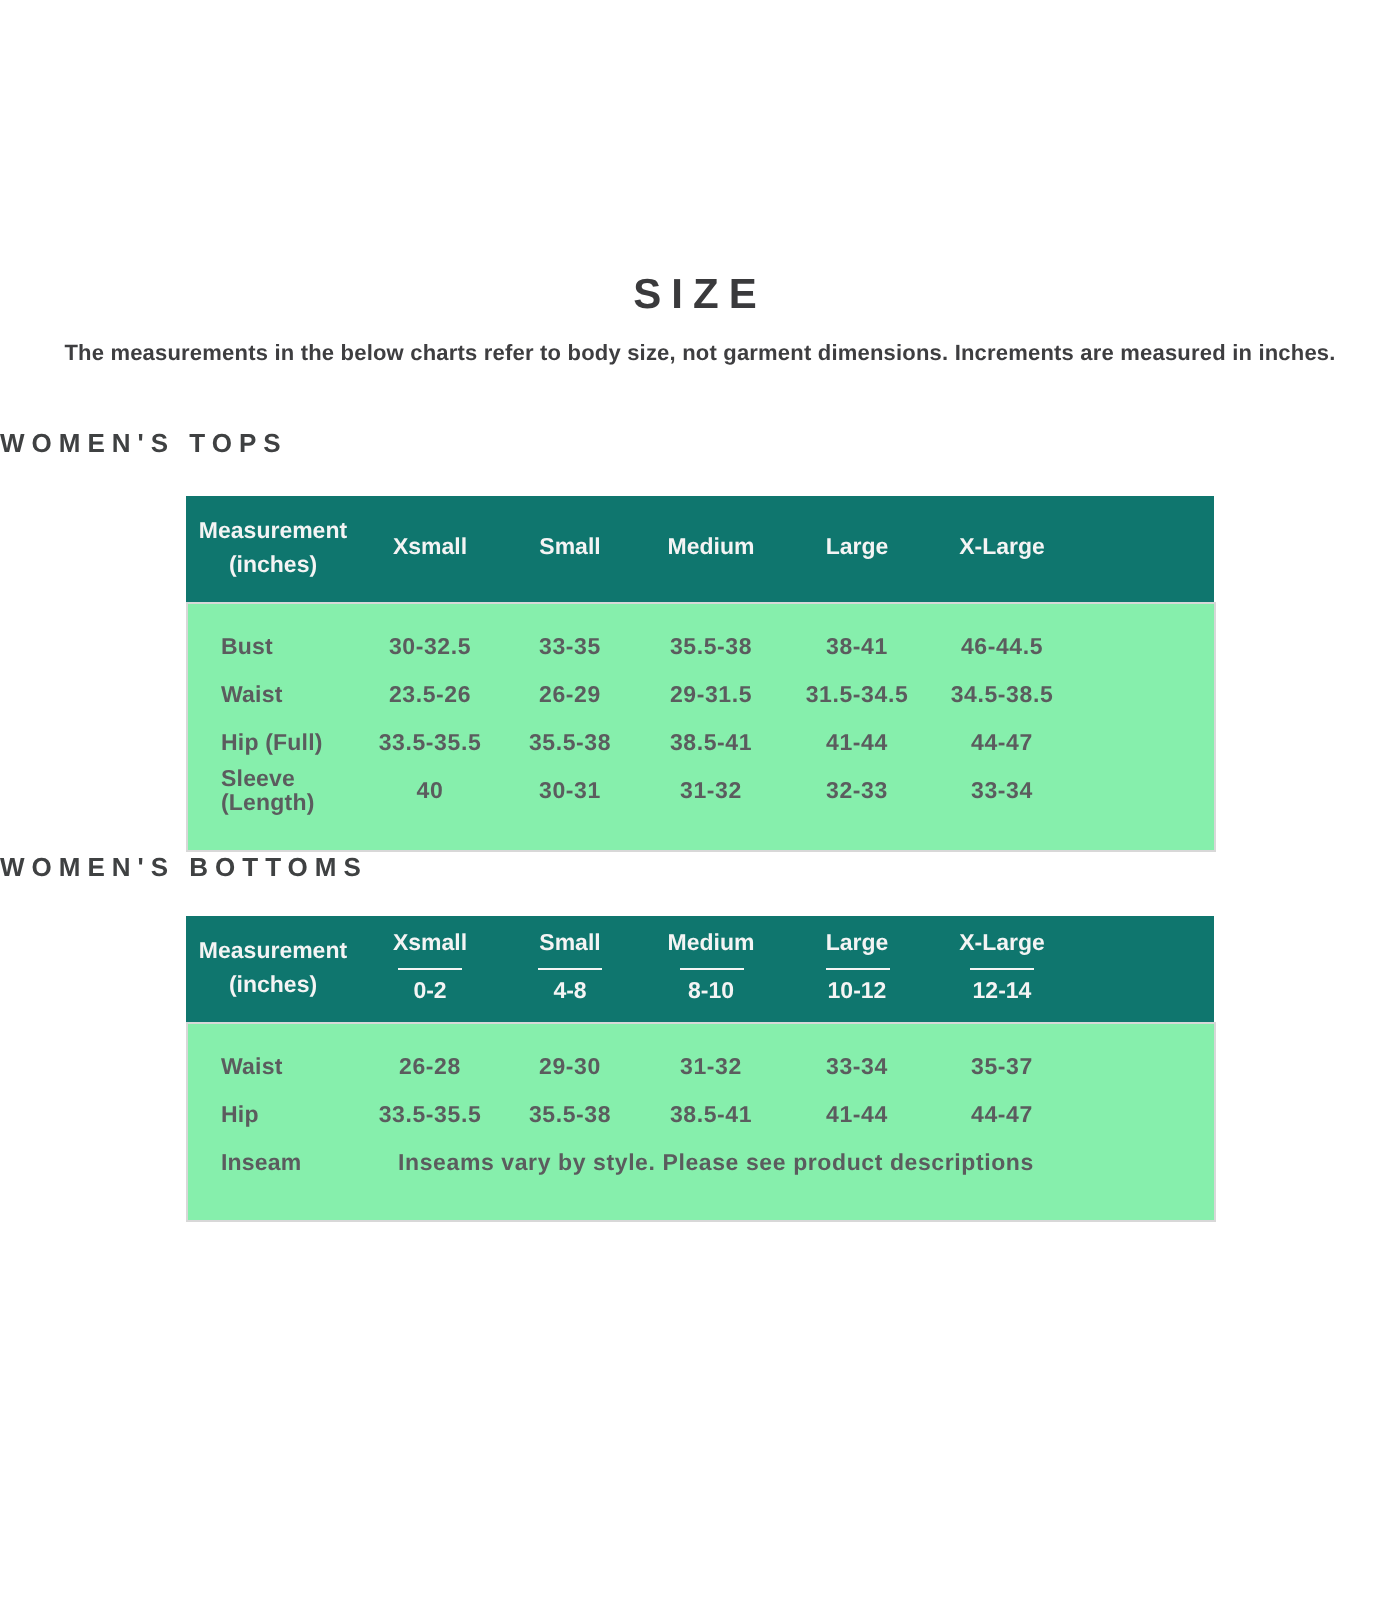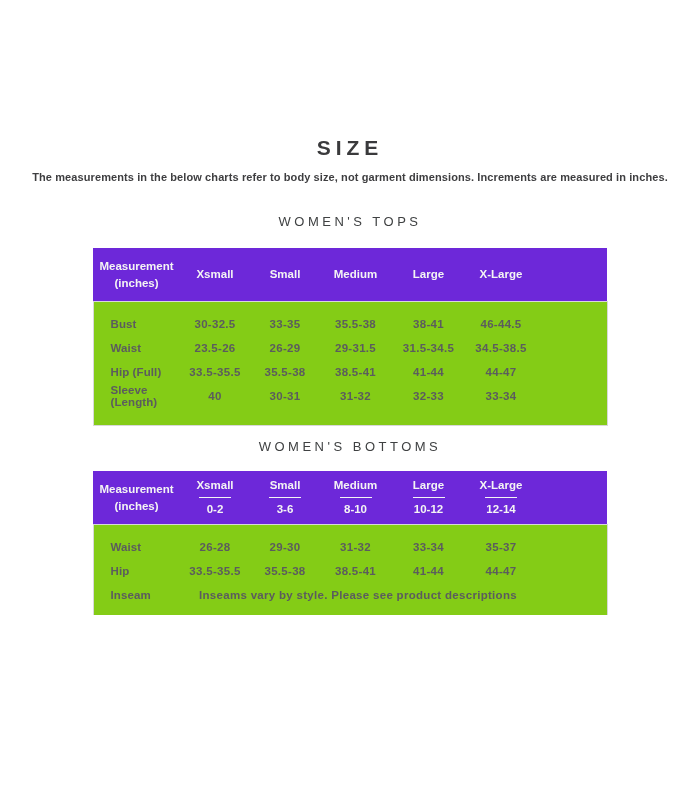--- a/index.html
+++ b/index.html
@@ -3,21 +3,21 @@
 <meta charset="utf-8">
 <style>
   html, body {
     margin: 0;
     padding: 0;
     background: #ffffff;
   }
   .page {
     position: relative;
     width: 700px;
-    height: 615px;
+    height: 800px;
     margin: 0 auto;
     background: #ffffff;
     overflow: hidden;
     font-family: "Liberation Sans", sans-serif;
     -webkit-font-smoothing: antialiased;
   }
   .content {
     padding-top: 136px;
   }
   .size-title {
@@ -30,54 +30,54 @@
   }
   .subtitle {
     margin-top: 11px;
     text-align: center;
     font-size: 11px;
     font-weight: 700;
     color: #3e3e40;
     letter-spacing: 0.1px;
   }
   .section-title {
-    text-align: center;
+    text-align: left;
     font-size: 13px;
-    font-weight: 400;
+    font-weight: 700;
     letter-spacing: 3.5px;
     color: #3f4142;
   }
   .section-title.tops { margin-top: 31px; }
-  .section-title.bottoms { margin-top: 13px; }
+  .section-title.bottoms { }
 
   table.size-table {
     width: 514px;
     margin: 0 auto;
     border-collapse: collapse;
     table-layout: fixed;
   }
   table.size-table.tops-table { margin-top: 19px; }
   table.size-table.bottoms-table { margin-top: 17px; }
 
   .size-table thead tr {
-    background: #6d28d9;
+    background: #0f766e;
   }
   .size-table thead th {
     height: 53px;
     padding: 0;
     color: #f4f4f4;
     font-size: 11.5px;
     font-weight: 700;
     text-align: center;
     vertical-align: middle;
     line-height: 1.45;
   }
   .size-table tbody {
     border: 1px solid #d8d8d8;
-    background: #84cc16;
+    background: #86efac;
     margin-left: 24px;
   }
   .size-table tbody td {
     height: 24px;
     padding: 0;
     font-size: 11.5px;
     font-weight: 700;
     color: #5b5c5e;
     text-align: center;
     vertical-align: middle;
@@ -196,21 +196,21 @@
             <div>(inches)</div>
           </th>
           <th class="hdr-size">
             <div>Xsmall</div>
             <div class="size-underline"></div>
             <div>0-2</div>
           </th>
           <th class="hdr-size">
             <div>Small</div>
             <div class="size-underline"></div>
-            <div>3-6</div>
+            <div>4-8</div>
           </th>
           <th class="hdr-size">
             <div>Medium</div>
             <div class="size-underline"></div>
             <div>8-10</div>
           </th>
           <th class="hdr-size">
             <div>Large</div>
             <div class="size-underline"></div>
             <div>10-12</div>

